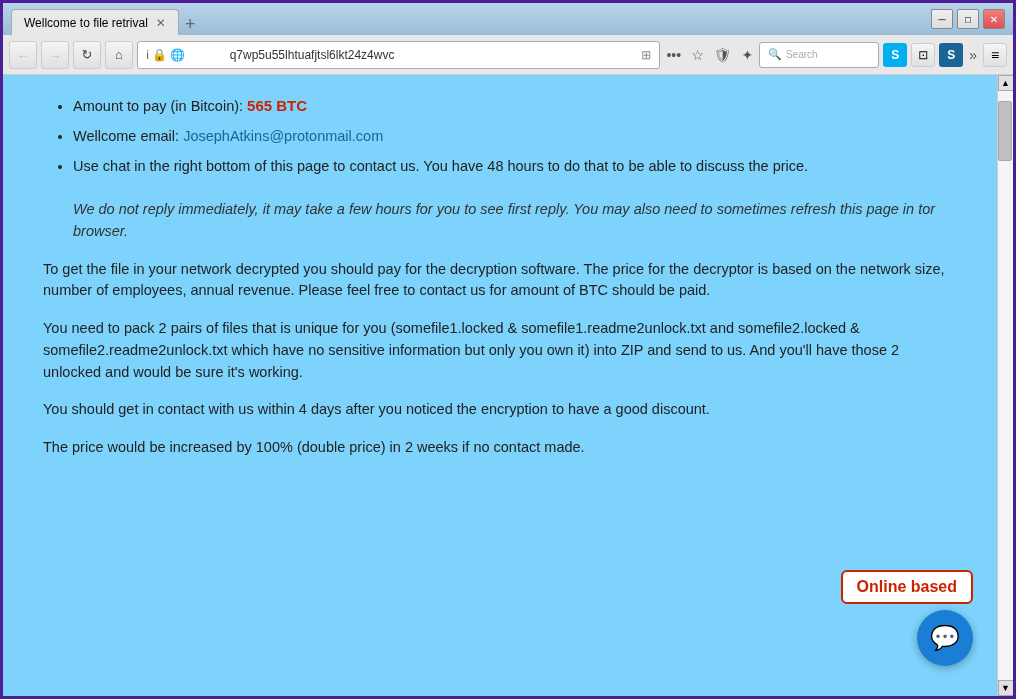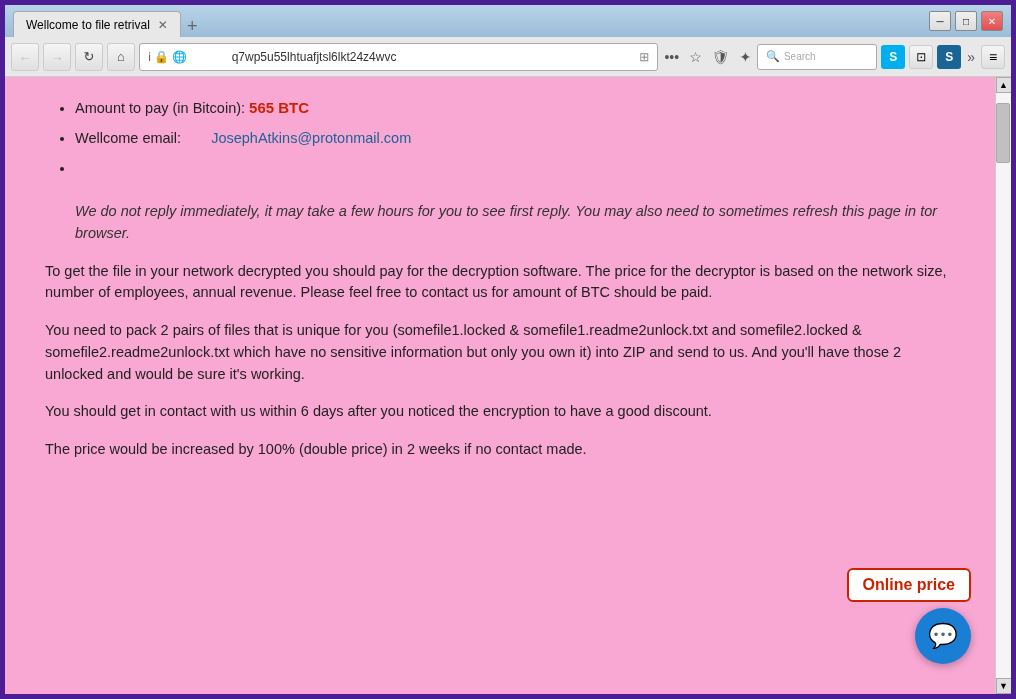--- a/index.html
+++ b/index.html
@@ -1,19 +1,19 @@
 <!DOCTYPE html>
 <html><head>
   <meta charset="utf-8">
   <style>
     * { margin: 0; padding: 0; box-sizing: border-box; }
     body { font-family: Arial, sans-serif; background: #f0f0f0; width: 1016px; height: 699px; overflow: hidden; }
 
     
-    .window { width: 1016px; height: 699px; display: flex; flex-direction: column; background: #f0f0f0; border: 5px solid #4c1d95; }
+    .window { width: 1016px; height: 699px; display: flex; flex-direction: column; background: #f0f0f0; border: 3px solid #4c1d95; }
 
     
     .title-bar {
       background: linear-gradient(to bottom, #b8d4e8 0%, #9bbcd8 100%);
       height: 32px;
       display: flex;
       align-items: center;
       padding: 0 8px;
       gap: 6px;
       flex-shrink: 0;
@@ -143,21 +143,21 @@
 
     
     .content-wrapper {
       display: flex;
       flex: 1;
       overflow: hidden;
       background: white;
     }
     .main-content {
       flex: 1;
-      background: #f9a8d4;
+      background: #7dd3fc;
       overflow-y: auto;
       padding: 20px 40px 20px 40px;
       position: relative;
     }
     .scrollbar {
       width: 16px;
       background: #f0f0f0;
       border-left: 1px solid #ccc;
       display: flex;
       flex-direction: column;
@@ -198,21 +198,21 @@
     }
     .bullet-list {
       list-style: disc;
       padding-left: 30px;
       margin-bottom: 16px;
     }
     .bullet-list li {
       margin-bottom: 8px;
     }
     .amount-btc { color: #cc2200; font-weight: bold; font-size: 15px; }
-    .email-link { color: #1a6496; text-decoration: none; margin-left: 26px; }
+    .email-link { color: #1a6496; text-decoration: none; }
     .italic-note { font-style: italic; color: #333; }
     .para { margin-bottom: 16px; }
     .italic-inline { }
 
     
     .chat-widget {
       position: absolute;
       bottom: 30px;
       right: 24px;
       display: flex;
@@ -300,39 +300,40 @@
         <ul class="bullet-list">
           <li>
             <span>Amount to pay (in Bitcoin):</span>
             <span class="amount-btc">565 BTC</span>
           </li>
           <li>
             <span>Wellcome email:</span>
             <a href="#" class="email-link">JosephAtkins@protonmail.com</a>
           </li>
           <li>
+            <span>Use chat in the right bottom of this page to contact us. You have 48 hours to do that to be able to discuss the price.</span>
             <br><br>
             <span class="italic-note">We do not reply immediately, it may take a few hours for you to see first reply. You may also need to sometimes refresh this page in tor browser.</span>
           </li>
         </ul>
 
         <p class="para">To get the file in your network decrypted you should pay for the decryption software. The price for the decryptor is based on the network size, number of employees, annual revenue. Please feel free to contact us for amount of BTC should be paid.</p>
 
         <p class="para">
           <span>You need to pack 2 pairs of files that is unique for you (</span><span class="italic-inline">somefile1.locked &amp; somefile1.readme2unlock.txt</span><span> and </span><span class="italic-inline">somefile2.locked &amp; somefile2.readme2unlock.txt</span><span> which have no sensitive information but only you own it) into ZIP and send to us. And you'll have those 2 unlocked and would be sure it's working.</span>
         </p>
 
-        <p class="para">You should get in contact with us within 6 days after you noticed the encryption to have a good discount.</p>
+        <p class="para">You should get in contact with us within 4 days after you noticed the encryption to have a good discount.</p>
 
         <p class="para">The price would be increased by 100% (double price) in 2 weeks if no contact made.</p>
 
       </div>
 
       <div class="chat-widget">
-        <div class="chat-label">Online price</div>
+        <div class="chat-label">Online based</div>
         <div class="chat-bubble">
           <span class="chat-bubble-icon">💬</span>
         </div>
       </div>
     </div>
 
     <div class="scrollbar">
       <div class="scroll-arrow">▲</div>
       <div class="scroll-track">
         <div class="scroll-thumb"></div>

